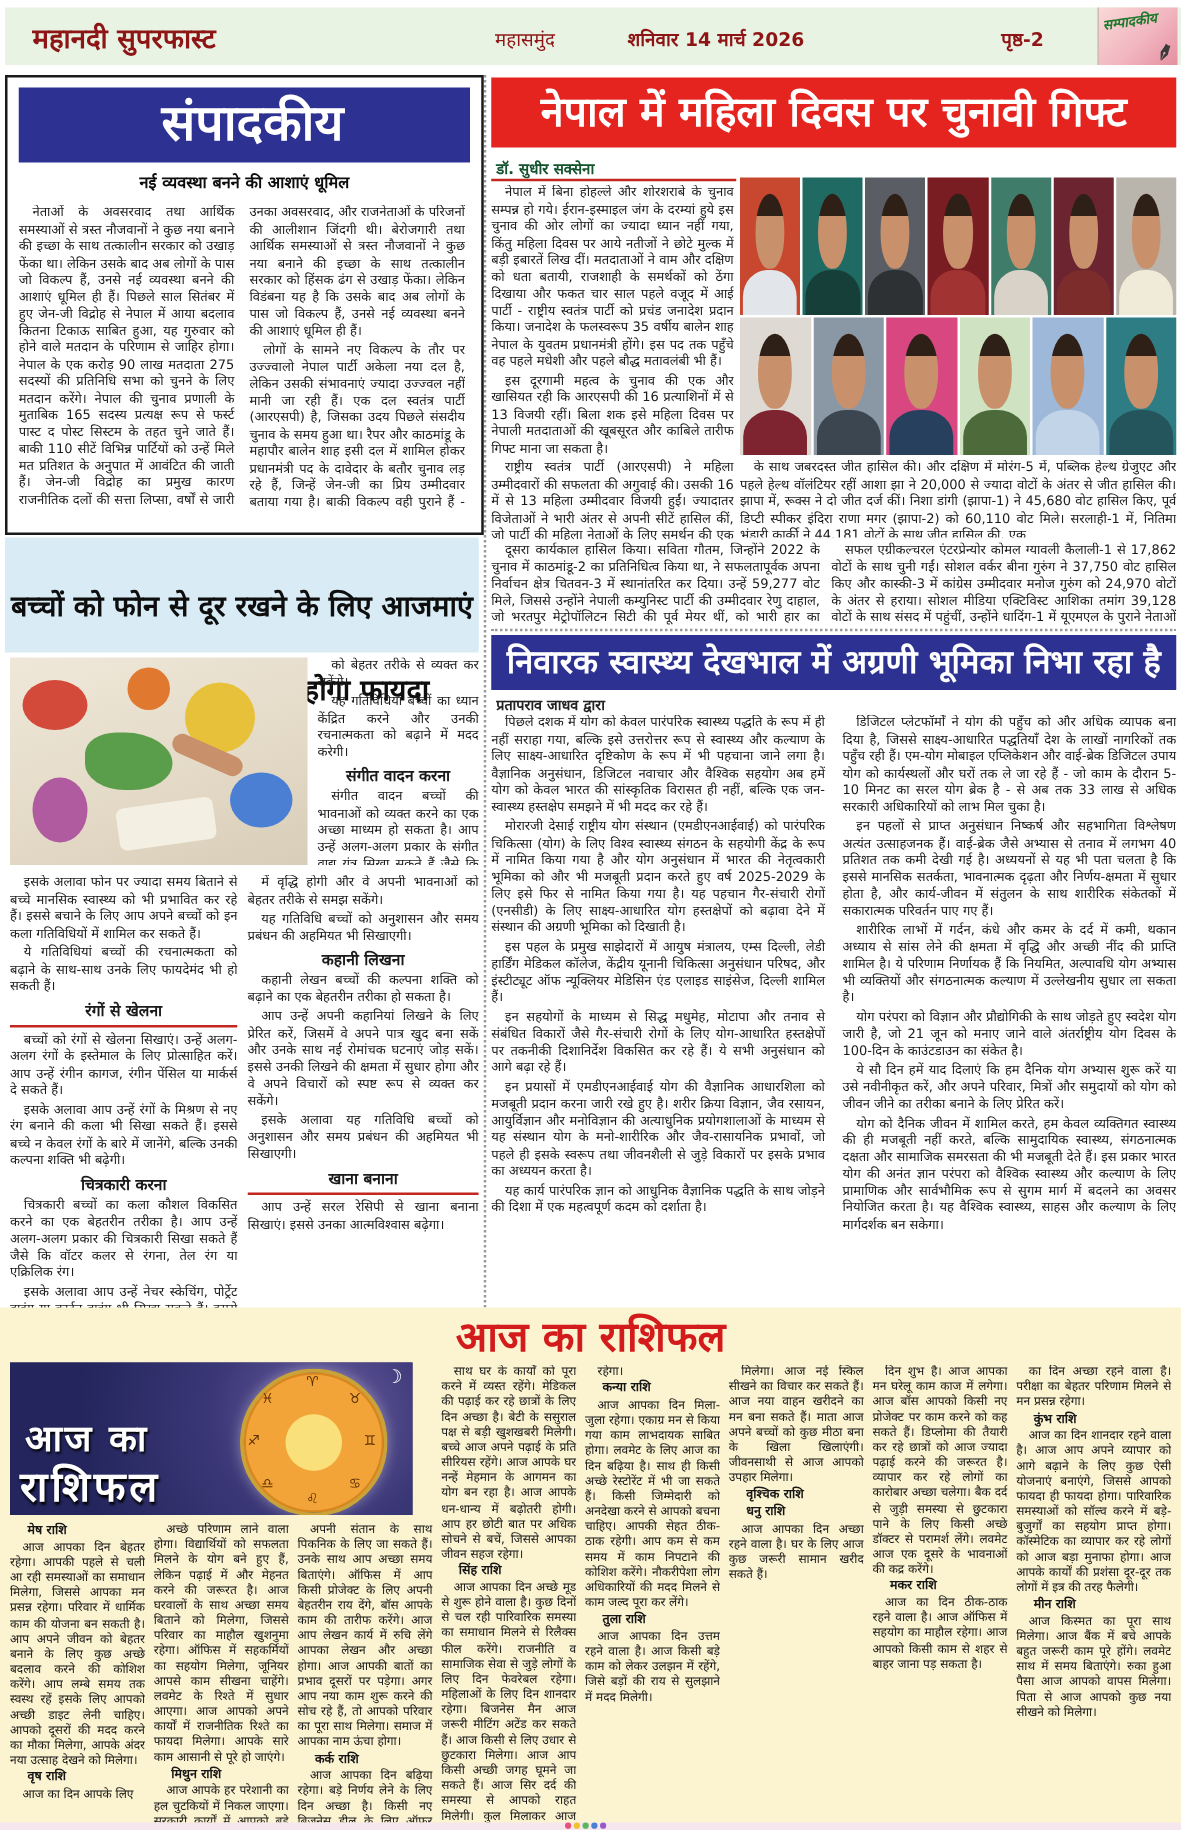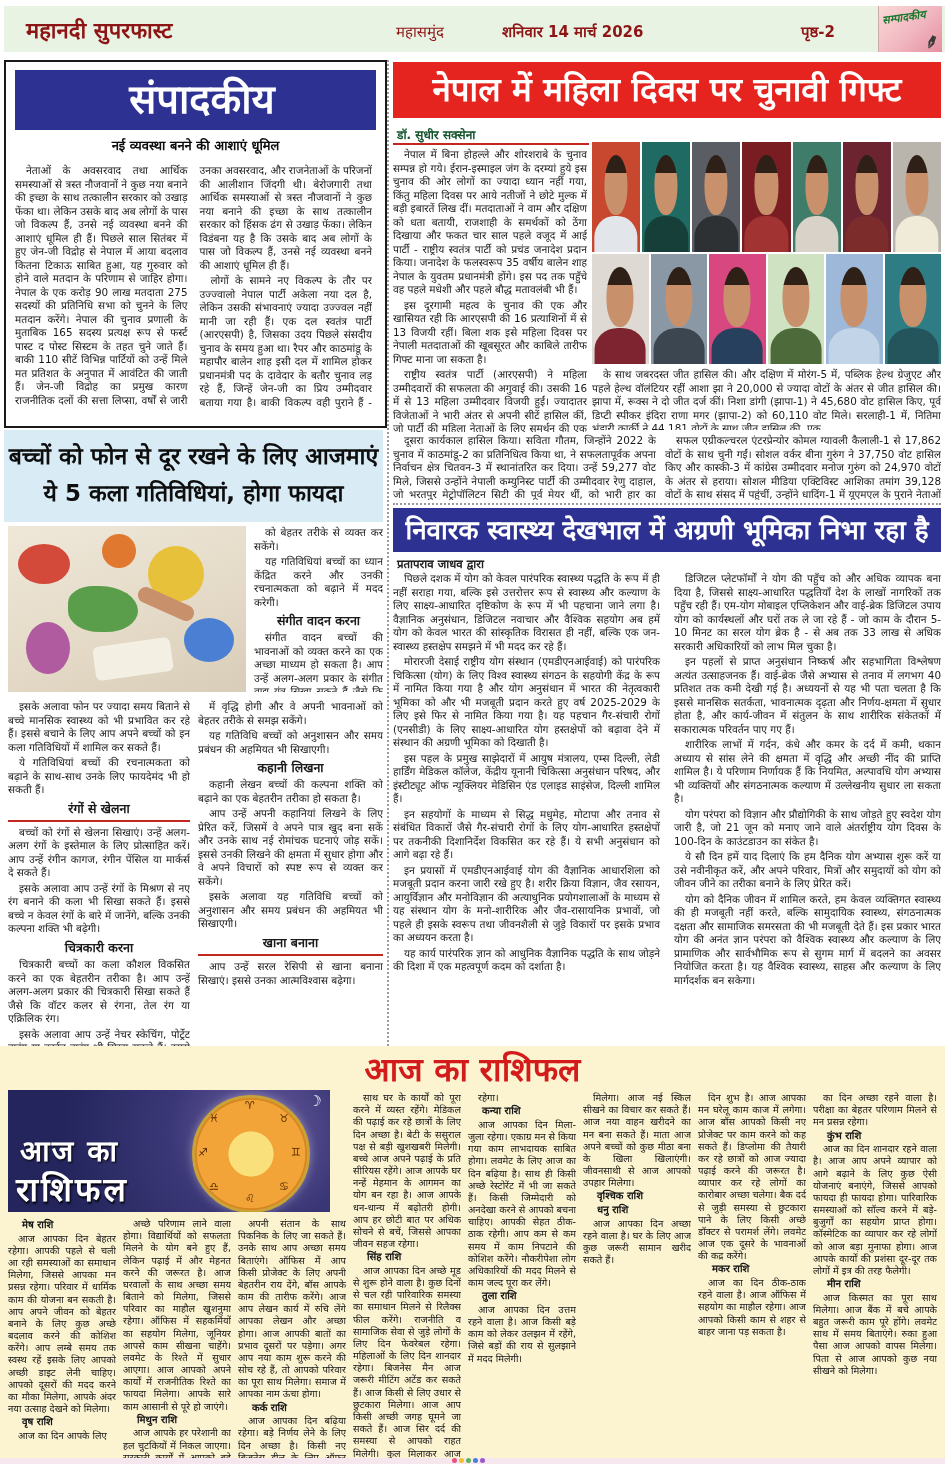--- a/index.html
+++ b/index.html
@@ -51,21 +51,21 @@
   .np-b2{left:665px;top:434px;width:276px;height:66px;}
   .dotsep{left:393px;top:503px;width:548px;height:0;border-top:2px dotted #999;}
   
   .yg-head{left:393px;top:508px;width:548px;height:44px;background:#2d3191;color:#fff;
            font-size:26px;font-weight:bold;text-align:center;line-height:44px;}
   .yg-byline{left:397px;top:556px;font-size:11.5px;font-weight:bold;color:#222;}
   .yg-body{left:393px;top:572px;width:548px;height:476px;column-count:2;column-gap:14px;}
   
   .kd-box{left:4px;top:430px;width:379px;height:92px;background:#d9ecf6;text-align:center;
           padding-top:8px;box-sizing:border-box;}
-  .kd-box div{font-size:23px;font-weight:bold;color:#0e0e0e;line-height:1.6;}
+  .kd-box div{font-size:23px;font-weight:bold;color:#0e0e0e;line-height:1.6;margin-top:30px;}
   .kd-photo{left:8px;top:526px;width:238px;height:166px;background:
             linear-gradient(160deg,#efe8d9 0%,#e3d9c6 60%,#d8cdb8 100%);overflow:hidden;}
   .blob{position:absolute;border-radius:50%;}
   .kd-side{left:254px;top:526px;width:129px;height:166px;}
   .kd-l{left:8px;top:700px;width:182px;height:350px;}
   .kd-r{left:198px;top:700px;width:185px;height:350px;}
   .sub{font-weight:bold;text-align:center;font-size:12.5px;margin:4px 0 2px;text-indent:0 !important;}
   .sub.rule{border-bottom:2px solid #c3271f;padding-bottom:3px;margin-bottom:4px;}
   
   .rz-panel{left:0;top:1046px;width:945px;height:418px;background:#fcf3d0;}

